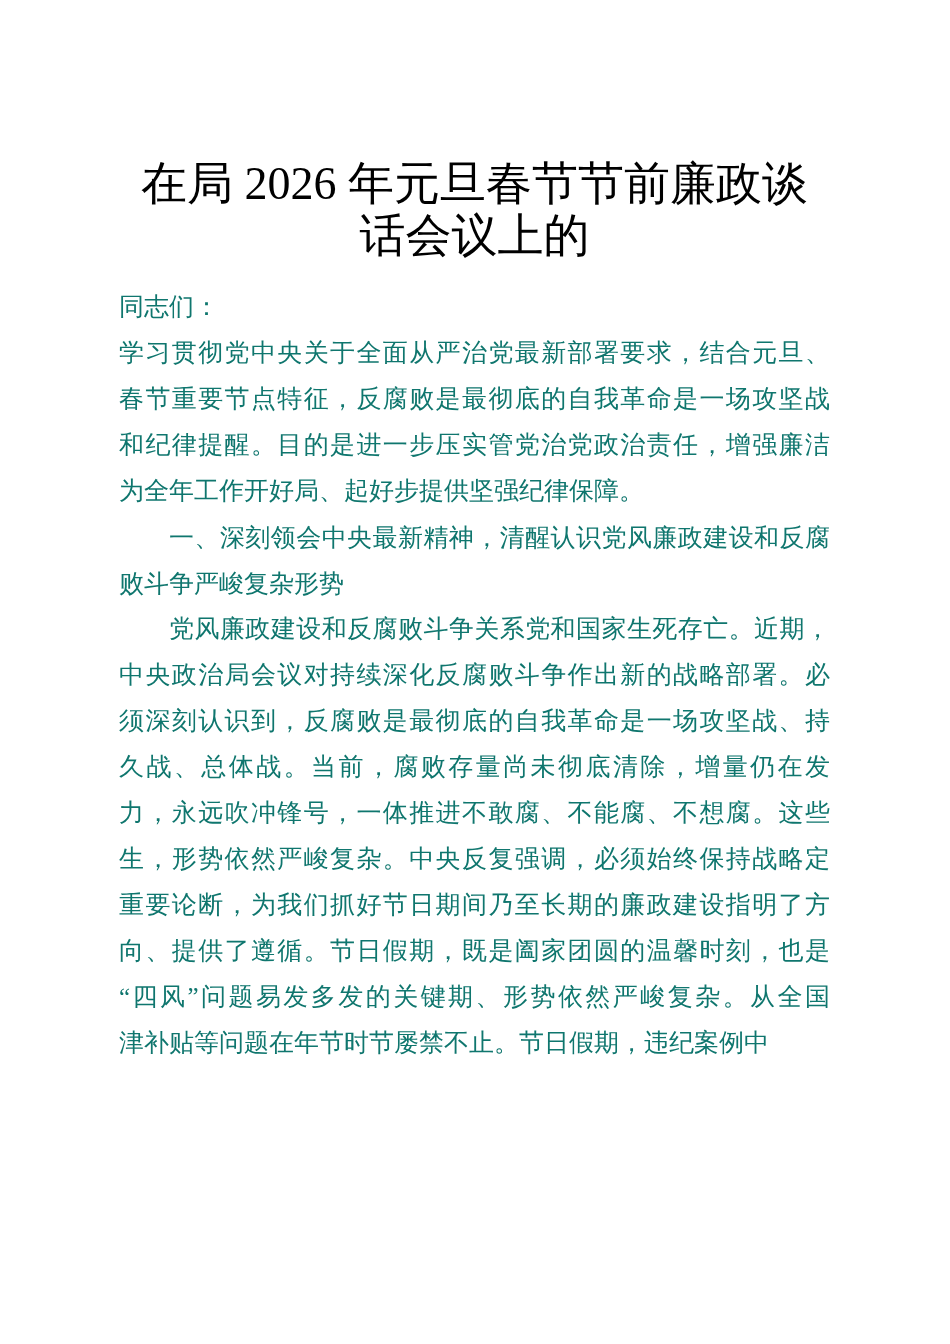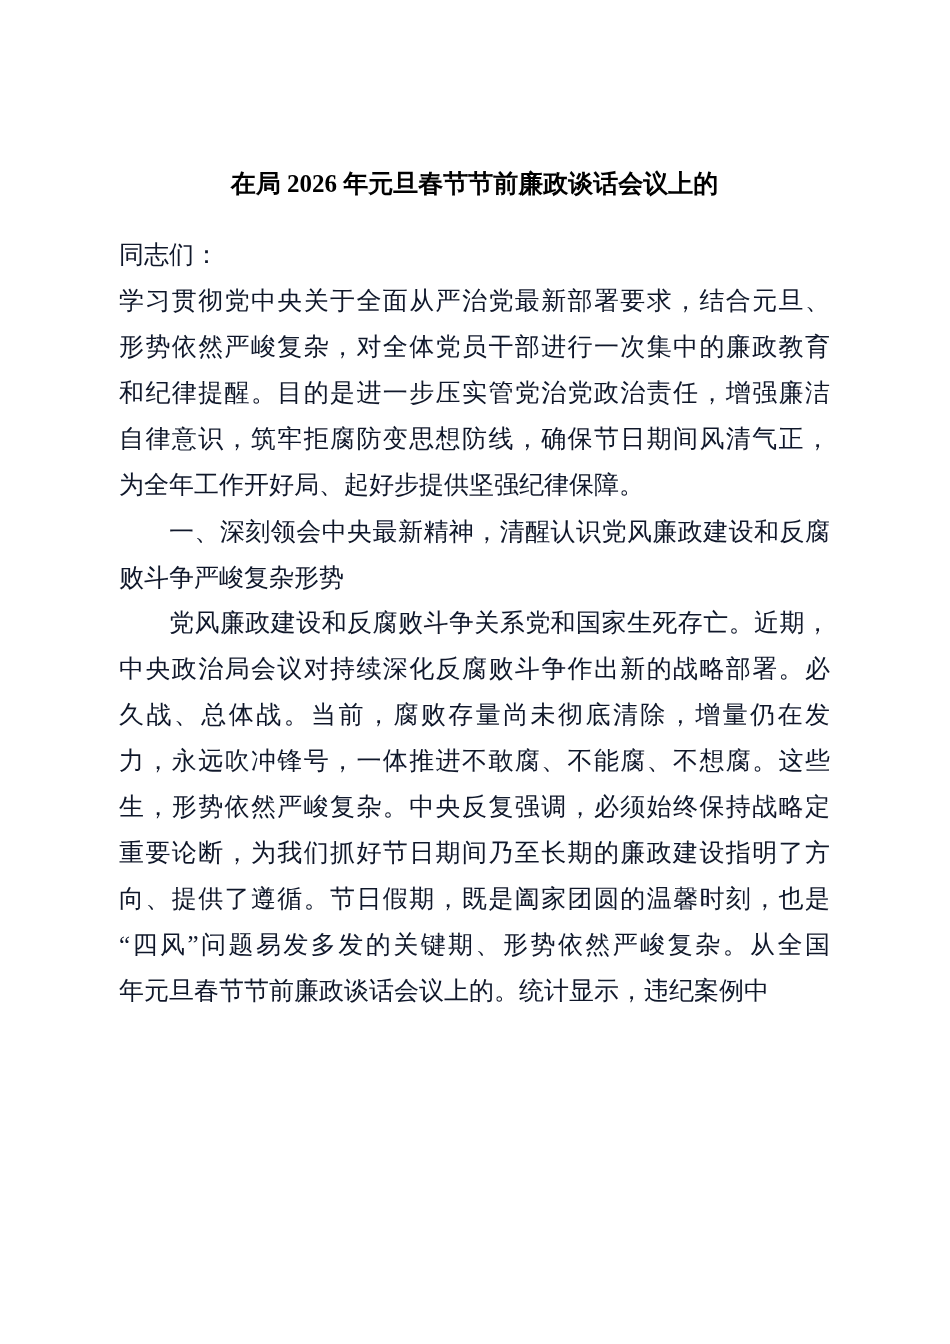--- a/index.html
+++ b/index.html
@@ -15,36 +15,36 @@
     overflow: hidden;
     color: #000000;
   }
   .content {
     margin-left: 119px;
     width: 711px;
   }
   .doc-title {
     margin: 158px 0 22px 0;
     font-family: "Liberation Serif", serif;
-    font-weight: bold;
-    font-size: 25px;
+    font-weight: normal;
+    font-size: 46px;
     line-height: 52px;
     text-align: center;
     color: #000000;
   }
   .doc-title .title-line {
     display: block;
   }
   .line {
     font-family: "Liberation Serif", serif;
     font-size: 25px;
     line-height: 46px;
     height: 46px;
     overflow: hidden;
-    color: #0f172a;
+    color: #0f766e;
   }
   .indent {
     padding-left: 50px;
   }
   .fill {
     text-align: justify;
     text-align-last: justify;
   }
   .heading {
     font-family: "Liberation Sans", sans-serif;
@@ -57,31 +57,31 @@
 <div class="page">
   <div class="content">
 
     <h1 class="doc-title">
       <span class="title-line">在局 2026 年元旦春节节前廉政谈话会议上的</span>
     </h1>
 
     <div class="doc-body">
       <div class="line">同志们：</div>
       <div class="line fill">学习贯彻党中央关于全面从严治党最新部署要求，结合元旦、</div>
-      <div class="line fill">形势依然严峻复杂，对全体党员干部进行一次集中的廉政教育</div>
+      <div class="line fill">春节重要节点特征，反腐败是最彻底的自我革命是一场攻坚战</div>
       <div class="line fill">和纪律提醒。目的是进一步压实管党治党政治责任，增强廉洁</div>
-      <div class="line fill">自律意识，筑牢拒腐防变思想防线，确保节日期间风清气正，</div>
       <div class="line">为全年工作开好局、起好步提供坚强纪律保障。</div>
       <div class="line heading indent fill">一、深刻领会中央最新精神，清醒认识党风廉政建设和反腐</div>
       <div class="line heading">败斗争严峻复杂形势</div>
       <div class="line indent fill">党风廉政建设和反腐败斗争关系党和国家生死存亡。近期，</div>
       <div class="line fill">中央政治局会议对持续深化反腐败斗争作出新的战略部署。必</div>
+      <div class="line fill">须深刻认识到，反腐败是最彻底的自我革命是一场攻坚战、持</div>
       <div class="line fill">久战、总体战。当前，腐败存量尚未彻底清除，增量仍在发</div>
       <div class="line fill">力，永远吹冲锋号，一体推进不敢腐、不能腐、不想腐。这些</div>
       <div class="line fill">生，形势依然严峻复杂。中央反复强调，必须始终保持战略定</div>
       <div class="line fill">重要论断，为我们抓好节日期间乃至长期的廉政建设指明了方</div>
       <div class="line fill">向、提供了遵循。节日假期，既是阖家团圆的温馨时刻，也是</div>
       <div class="line fill">“四风”问题易发多发的关键期、形势依然严峻复杂。从全国</div>
-      <div class="line">年元旦春节节前廉政谈话会议上的。统计显示，违纪案例中</div>
+      <div class="line">津补贴等问题在年节时节屡禁不止。节日假期，违纪案例中</div>
     </div>
 
   </div>
 </div>
 
 </body></html>

